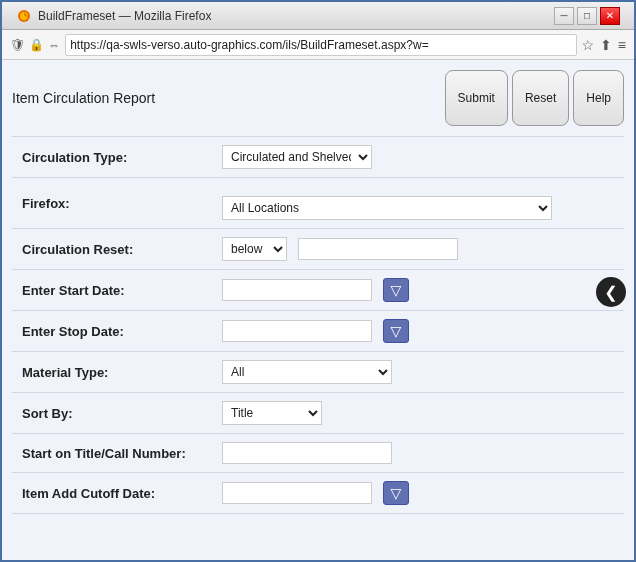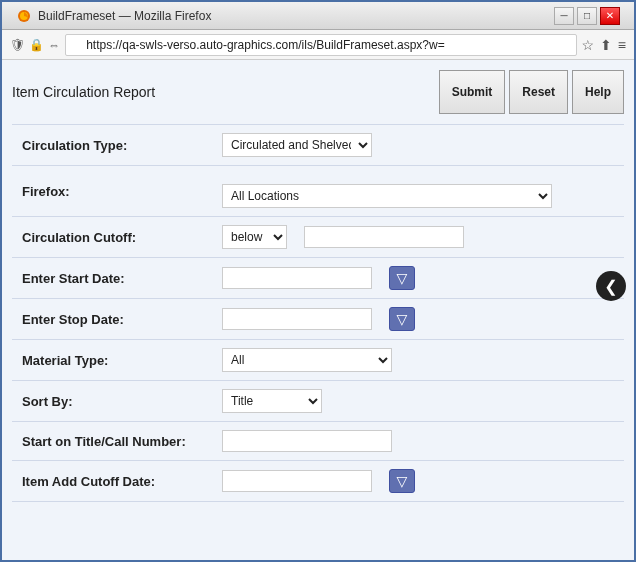--- a/index.html
+++ b/index.html
@@ -134,28 +134,27 @@
       font-size: 14px;
       color: #222;
     }
 
     .header-buttons {
       display: flex;
       gap: 4px;
     }
 
     .btn {
-      padding: 14px 12px;
+      padding: 20px 12px;
       border: 1px solid #999;
       background: linear-gradient(to bottom, #f5f5f5, #e0e0e0);
       cursor: pointer;
       font-size: 12px;
       color: #222;
-      border-radius: 0;
-      font-weight: bold;
+      border-radius: 8px;
     }
 
     
     .form-table {
       width: 100%;
       border-collapse: collapse;
     }
 
     .form-table tr {
       border-bottom: 1px solid #d0d8e8;
@@ -173,36 +172,36 @@
     .label-cell {
       font-weight: bold;
       white-space: nowrap;
       color: #222;
       width: 200px;
     }
 
     .input-cell {
       display: flex;
       align-items: center;
-      gap: 17px;
+      gap: 11px;
     }
 
     select {
       border: 1px solid #ccc;
       background: white;
       padding: 2px 4px;
       font-size: 12px;
       height: 24px;
       color: #222;
     }
 
     input[type="text"] {
       border: 1px solid #ccc;
       background: white;
-      padding: 2px 20px;
+      padding: 2px 4px;
       font-size: 12px;
       height: 22px;
       color: #222;
     }
 
     .cal-btn {
       width: 26px;
       height: 24px;
       background: #6070b0;
       border: 1px solid #4050a0;
@@ -339,21 +338,21 @@
           <tr>
             <td class="label-cell">Firefox:</td>
             <td>
               <select class="location-select">
                 <option>All Locations</option>
               </select>
             </td>
           </tr>
 
           <tr>
-            <td class="label-cell">Circulation Cutoff:</td>
+            <td class="label-cell">Circulation Reset:</td>
             <td>
               <div class="input-cell">
                 <select class="cutoff-select">
                   <option>below</option>
                   <option>above</option>
                 </select>
                 <input type="text" class="cutoff-input" style="">
               </div>
             </td>
           </tr>

